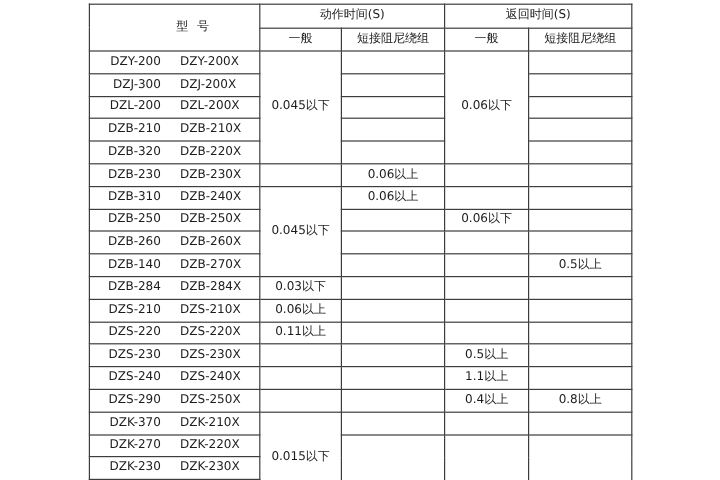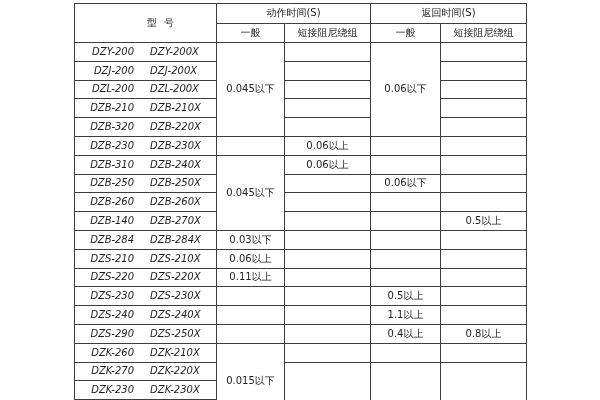--- a/index.html
+++ b/index.html
@@ -17,21 +17,21 @@
   .spec th,.spec td{
     border:1px solid #3d3d3d;
     padding:0;margin:0;
     text-align:center;vertical-align:middle;
     font-weight:normal;
     color:#1c1c1c;
     overflow:hidden;white-space:nowrap;
   }
   .spec thead th{height:18.5px;}
   .spec tbody td{height:17.8px;}
-  .model-pair{display:flex;justify-content:center;align-items:center;gap:16px;font-style:italic;}
+  .model-pair{display:flex;justify-content:center;align-items:center;gap:16px;}
   .model-pair span{display:inline-block;}
   th.model-head{letter-spacing:2px;padding-left:32px;}
 </style>
 </head>
 <body>
 
 <div class="canvas">
   <table class="spec">
     <colgroup>
       <col style="width:142px">
@@ -62,21 +62,21 @@
             </div>
           </td>
         <td rowspan="5">0.045以下</td>
         <td></td>
         <td rowspan="5">0.06以下</td>
         <td></td>
       </tr>
       <tr>
         <td>
             <div class="model-pair">
-              <span>DZJ-200</span>
+              <span>DZJ-300</span>
               <span>DZJ-200X</span>
             </div>
           </td>
         <td></td>
         <td></td>
       </tr>
       <tr>
         <td>
             <div class="model-pair">
               <span>DZL-200</span>
@@ -231,21 +231,21 @@
             </div>
           </td>
         <td></td>
         <td></td>
         <td>0.4以上</td>
         <td>0.8以上</td>
       </tr>
       <tr>
         <td>
             <div class="model-pair">
-              <span>DZK-260</span>
+              <span>DZK-370</span>
               <span>DZK-210X</span>
             </div>
           </td>
         <td rowspan="4">0.015以下</td>
         <td></td>
         <td></td>
         <td></td>
       </tr>
       <tr>
         <td>

